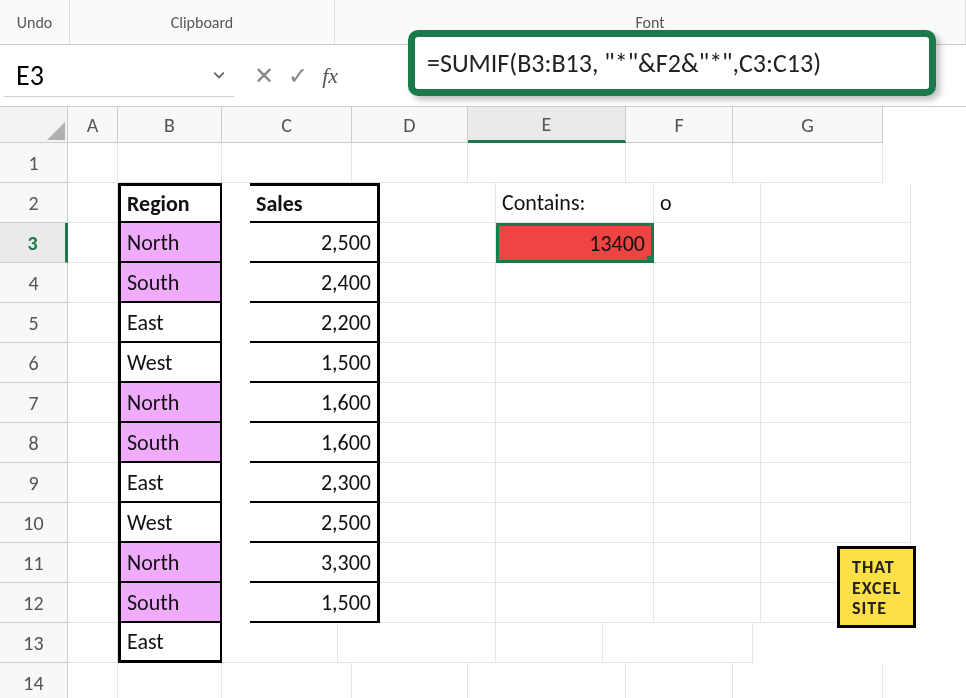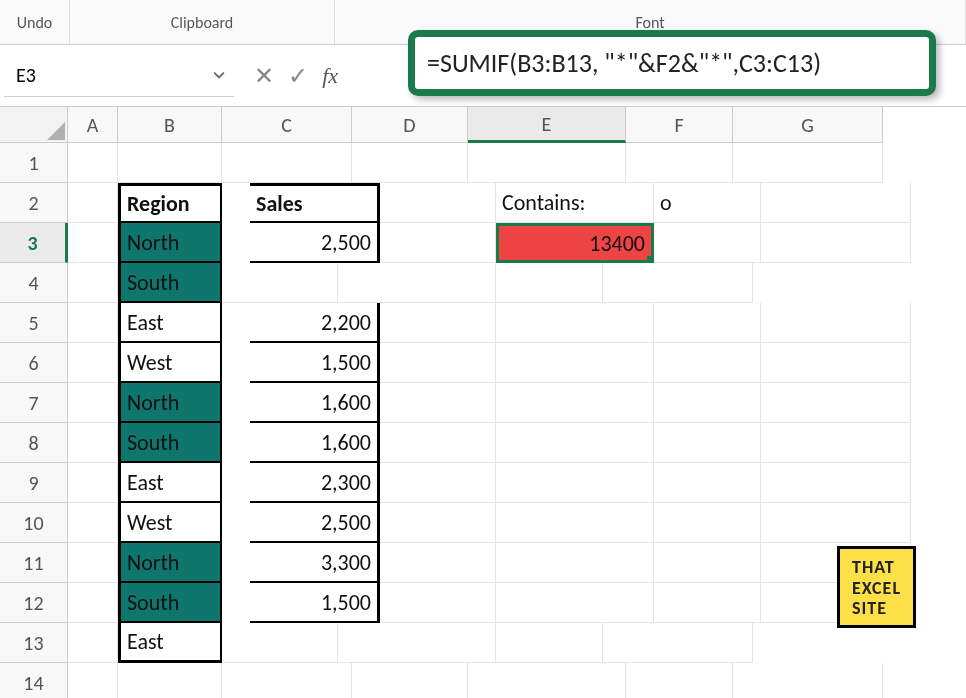--- a/index.html
+++ b/index.html
@@ -32,21 +32,21 @@
     height: 62px;
     border-bottom: 1px solid #ccc;
     background: #fff;
     position: relative;
   }
   .name-box {
     width: 200px;
     height: 38px;
     margin: 4px 0 4px 6px;
     border: none;
-    font-size: 20px;
+    font-size: 28px;
     padding: 0 6px;
     outline: none;
     background: #fff;
   }
   .name-box-wrap {
     width: 230px;
     height: 42px;
     display: flex;
     align-items: center;
     border-bottom: 1px solid #d0d0d0;
@@ -165,21 +165,21 @@
   
   .tbl-t { border-top: 3px solid #000; }
   .tbl-b { border-bottom: 3px solid #000; }
   .tbl-l { border-left: 3px solid #000; }
   .tbl-r { border-right: 3px solid #000; margin-left: 28px; }
   .tbl-mid-r { border-right: 2px solid #000; }
   .tbl-row-b { border-bottom: 2px solid #000; }
 
   .hdr { font-weight: 700; }
   .num { justify-content: flex-end; }
-  .hl { background: #0f766e; }
+  .hl { background: #f0abfc; }
 
   
   .sel {
     border: 3px solid #1a7a4a !important;
     position: relative;
     background: #ef4444;
   }
   .sel::after {
     content: '';
     position: absolute;
@@ -292,20 +292,21 @@
         <div class="cell cC num tbl-r tbl-row-b">2,500</div>
         <div class="cell cD"></div>
         <div class="cell cE num sel">13400</div>
         <div class="cell cF"></div>
         <div class="cell cG"></div>
       </div>
 
       <div class="cell-row">
         <div class="cell cA"></div>
         <div class="cell cB hl tbl-l tbl-mid-r tbl-row-b">South</div>
+        <div class="cell cC num tbl-r tbl-row-b">2,400</div>
         <div class="cell cD"></div>
         <div class="cell cE"></div>
         <div class="cell cF"></div>
         <div class="cell cG"></div>
       </div>
       <div class="cell-row">
         <div class="cell cA"></div>
         <div class="cell cB tbl-l tbl-mid-r tbl-row-b">East</div>
         <div class="cell cC num tbl-r tbl-row-b">2,200</div>
         <div class="cell cD"></div>

